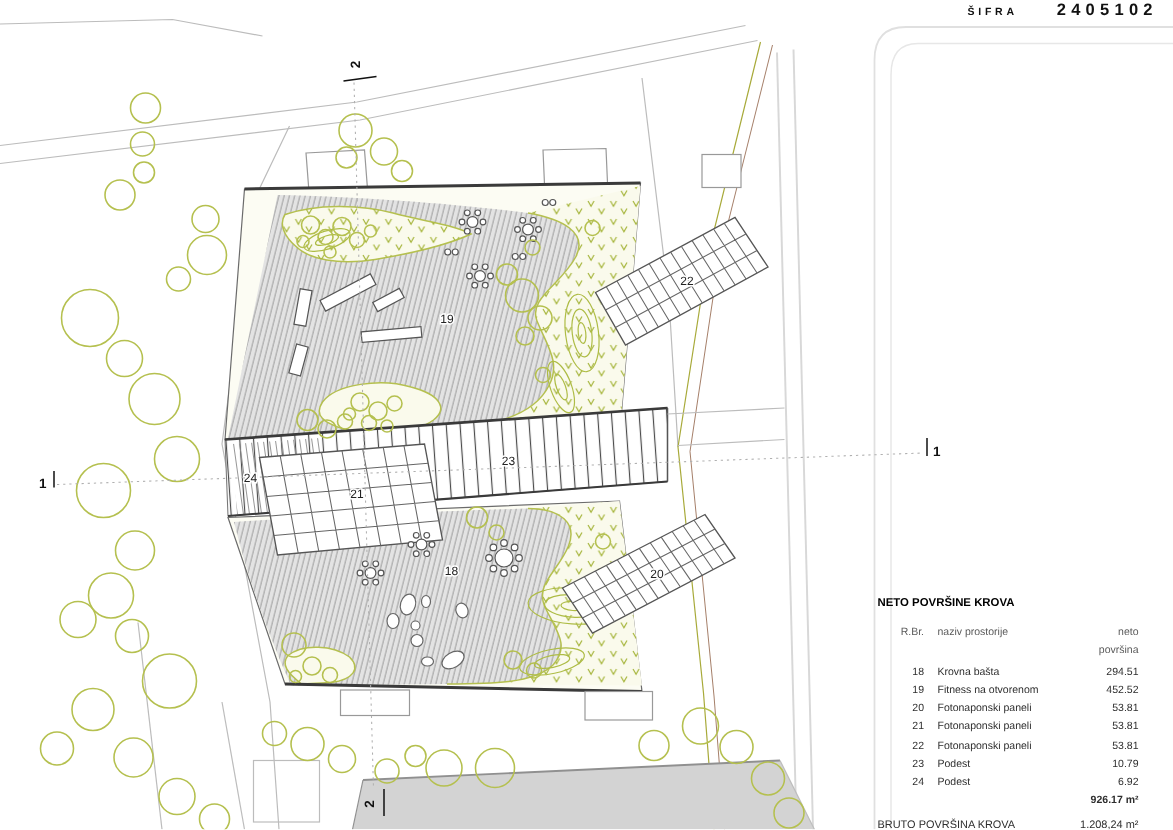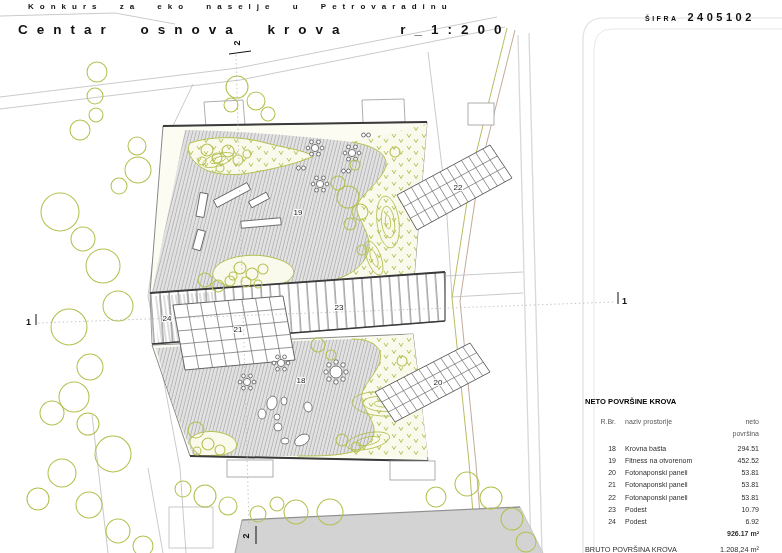--- a/index.html
+++ b/index.html
@@ -14,21 +14,21 @@
   .fn{fill:#fff;stroke:#555;stroke-width:0.8;}
   .rk{fill:#fff;stroke:#666;stroke-width:0.8;}
   .dash{stroke:#b0b0b0;stroke-width:0.7;stroke-dasharray:1.5 2.6;fill:none;}
   .lb{font-size:8px;fill:#222;paint-order:stroke;stroke:#ffffff;stroke-width:2px;text-anchor:middle;}
   .mk{font-size:9px;font-weight:bold;fill:#111;}
   .tick{stroke:#111;stroke-width:1;}
   .pv{fill:#ffffff;stroke:#555;stroke-width:0.9;}
   .pvg{fill:none;stroke:#666;stroke-width:0.7;}
   .comp-title{position:absolute;left:28px;top:2px;font-size:8px;font-weight:bold;
               letter-spacing:6px;word-spacing:9px;white-space:nowrap;}
-  .sheet-code{position:absolute;left:645px;top:11px;display:flex;align-items:baseline;gap:9px;white-space:nowrap;}
+  .sheet-code{position:absolute;left:645px;top:1px;display:flex;align-items:baseline;gap:26px;white-space:nowrap;}
   .code-label{font-size:7px;font-weight:bold;letter-spacing:2.5px;}
   .code-value{font-size:11px;font-weight:bold;letter-spacing:3.5px;}
   .drawing-title{position:absolute;left:18px;top:22px;font-size:13.5px;font-weight:bold;
                  letter-spacing:9px;word-spacing:13px;white-space:nowrap;}
   .drawing-title .scale{margin-left:26px;}
   .areas-table{position:absolute;left:585px;top:397px;width:174px;font-size:7px;color:#2e2e2e;}
   .t-title{font-weight:bold;font-size:7.6px;color:#000;margin-bottom:10px;}
   .t-row{display:grid;grid-template-columns:40px 94px 1fr;line-height:12.1px;}
   .t-head{color:#5a5a5a;margin-bottom:3px;}
   .c-num{text-align:right;padding-right:9px;}
@@ -335,28 +335,23 @@
     <text class="lb" x="298" y="215">19</text>
     <text class="lb" x="301" y="383">18</text>
     <text class="lb" x="339" y="310">23</text>
     <text class="lb" x="238" y="332">21</text>
     <text class="lb" x="167" y="321">24</text>
     <text class="lb" x="458" y="190">22</text>
     <text class="lb" x="438" y="385">20</text>
   </g>
 </svg>
 
-  <div class="comp-title">Konkurs za eko naselje u Petrovaradinu</div>
   <div class="sheet-code">
     <span class="code-label">ŠIFRA</span>
     <span class="code-value">2405102</span>
-  </div>
-  <div class="drawing-title">
-    <span>Centar osnova krova</span>
-    <span class="scale">r_1:200</span>
   </div>
 
   <div class="areas-table">
     <div class="t-title">NETO POVRŠINE KROVA</div>
     <div class="t-row t-head">
       <span class="c-num">R.Br.</span>
       <span class="c-name">naziv prostorije</span>
       <span class="c-area">neto površina</span>
     </div>
     <div class="t-row">

